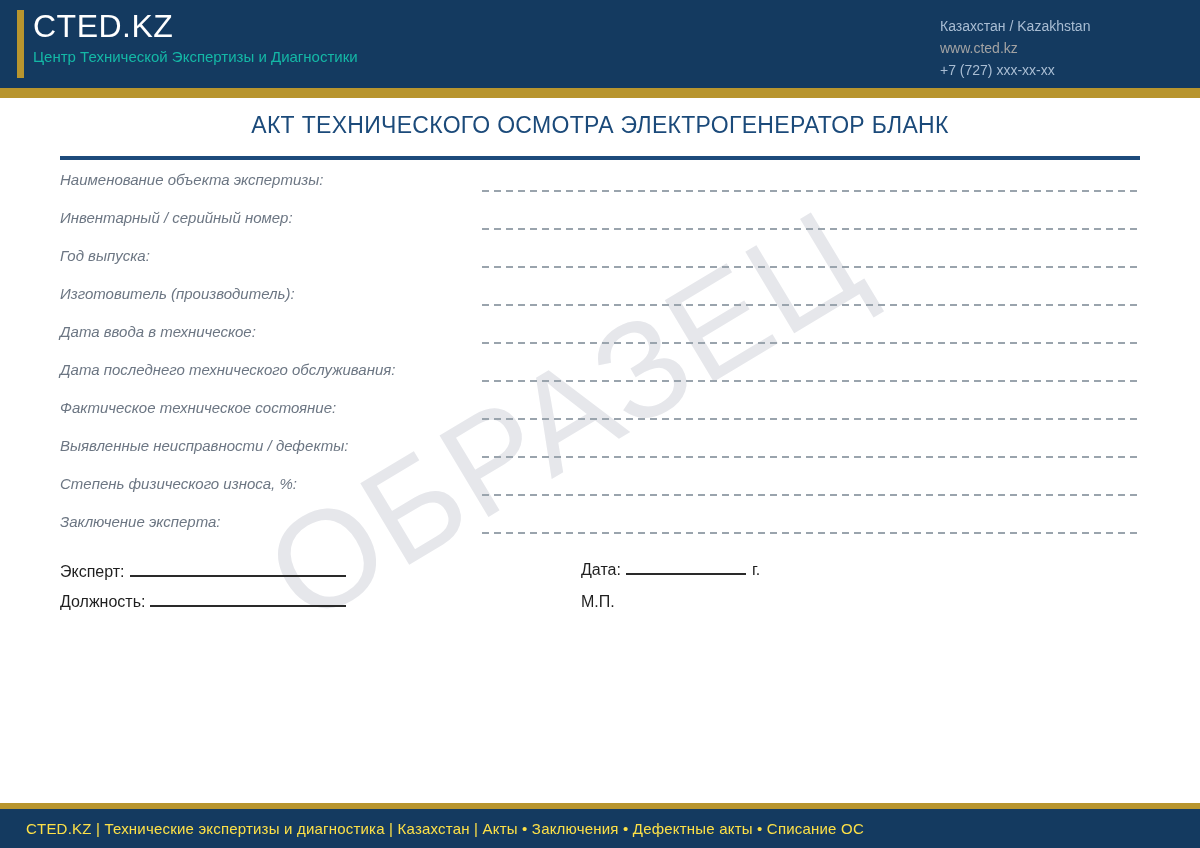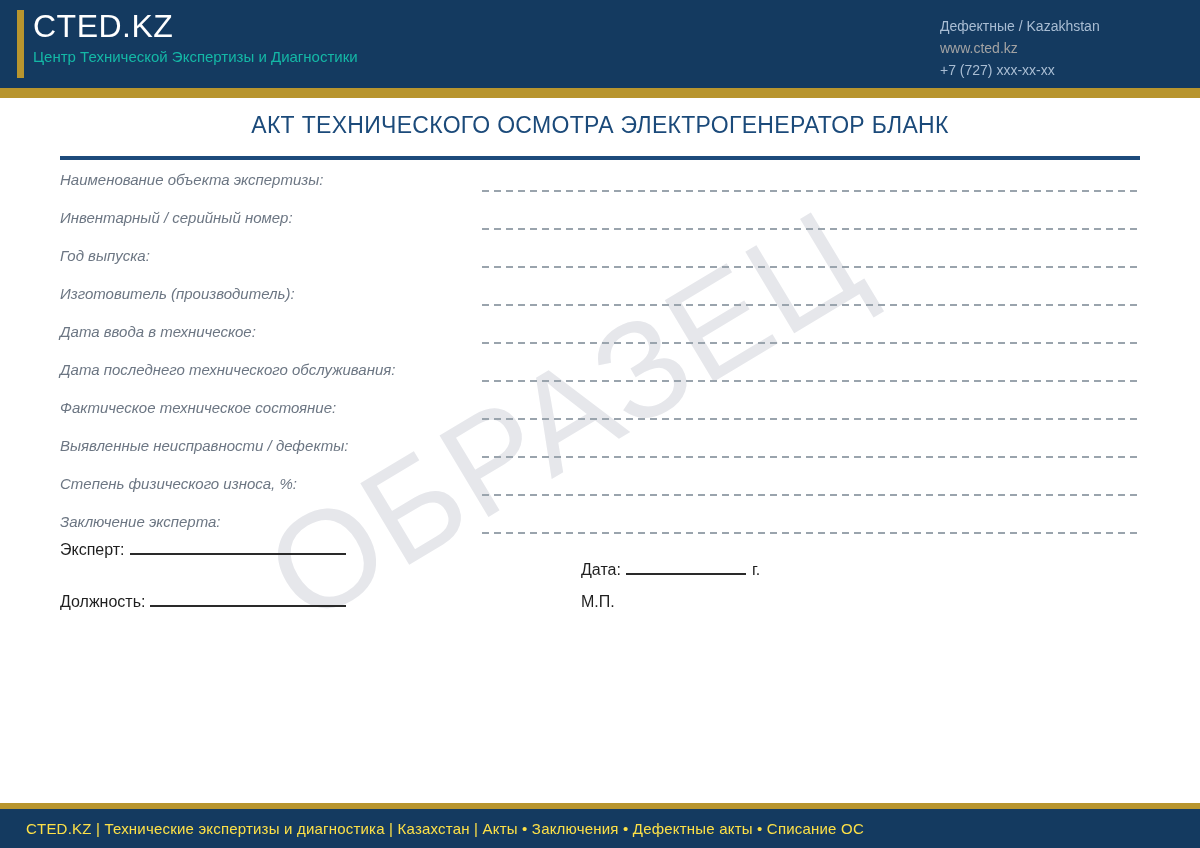--- a/index.html
+++ b/index.html
@@ -103,21 +103,21 @@
 </head>
 <body>
 
 <div class="page">
 
   <div class="header">
     <div class="logo-accent"></div>
     <div class="logo-title">CTED.KZ</div>
     <div class="logo-subtitle">Центр Технической Экспертизы и Диагностики</div>
     <div class="contact-block">
-      <div class="contact-region">Дефектные / Kazakhstan</div>
+      <div class="contact-region">Казахстан / Kazakhstan</div>
       <div class="contact-site">www.cted.kz</div>
       <div class="contact-phone">+7 (727) xxx-xx-xx</div>
     </div>
   </div>
   <div class="gold-stripe-top"></div>
 
   <div class="doc-title">АКТ ТЕХНИЧЕСКОГО ОСМОТРА ЭЛЕКТРОГЕНЕРАТОР БЛАНК</div>
   <div class="title-rule"></div>
 
   <div class="watermark">ОБРАЗЕЦ</div>
@@ -158,21 +158,21 @@
     <div class="form-row">
       <span class="form-label">Степень физического износа, %:</span>
       <span class="dash-line"></span>
     </div>
     <div class="form-row">
       <span class="form-label">Заключение эксперта:</span>
       <span class="dash-line"></span>
     </div>
   </div>
 
-  <div class="sig-item" style="left:60px; top:541px;">
+  <div class="sig-item" style="left:60px; top:563px;">
     <span>Эксперт:</span><span class="sig-underline u-expert"></span>
   </div>
   <div class="sig-item" style="left:581px; top:561px;text-align:center;">
     <span>Дата:</span><span class="sig-underline u-date"></span><span>г.</span>
   </div>
   <div class="sig-item" style="left:60px; top:593px;">
     <span>Должность:</span><span class="sig-underline u-position"></span>
   </div>
   <div class="sig-item" style="left:581px; top:593px;">
     <span>М.П.</span>

